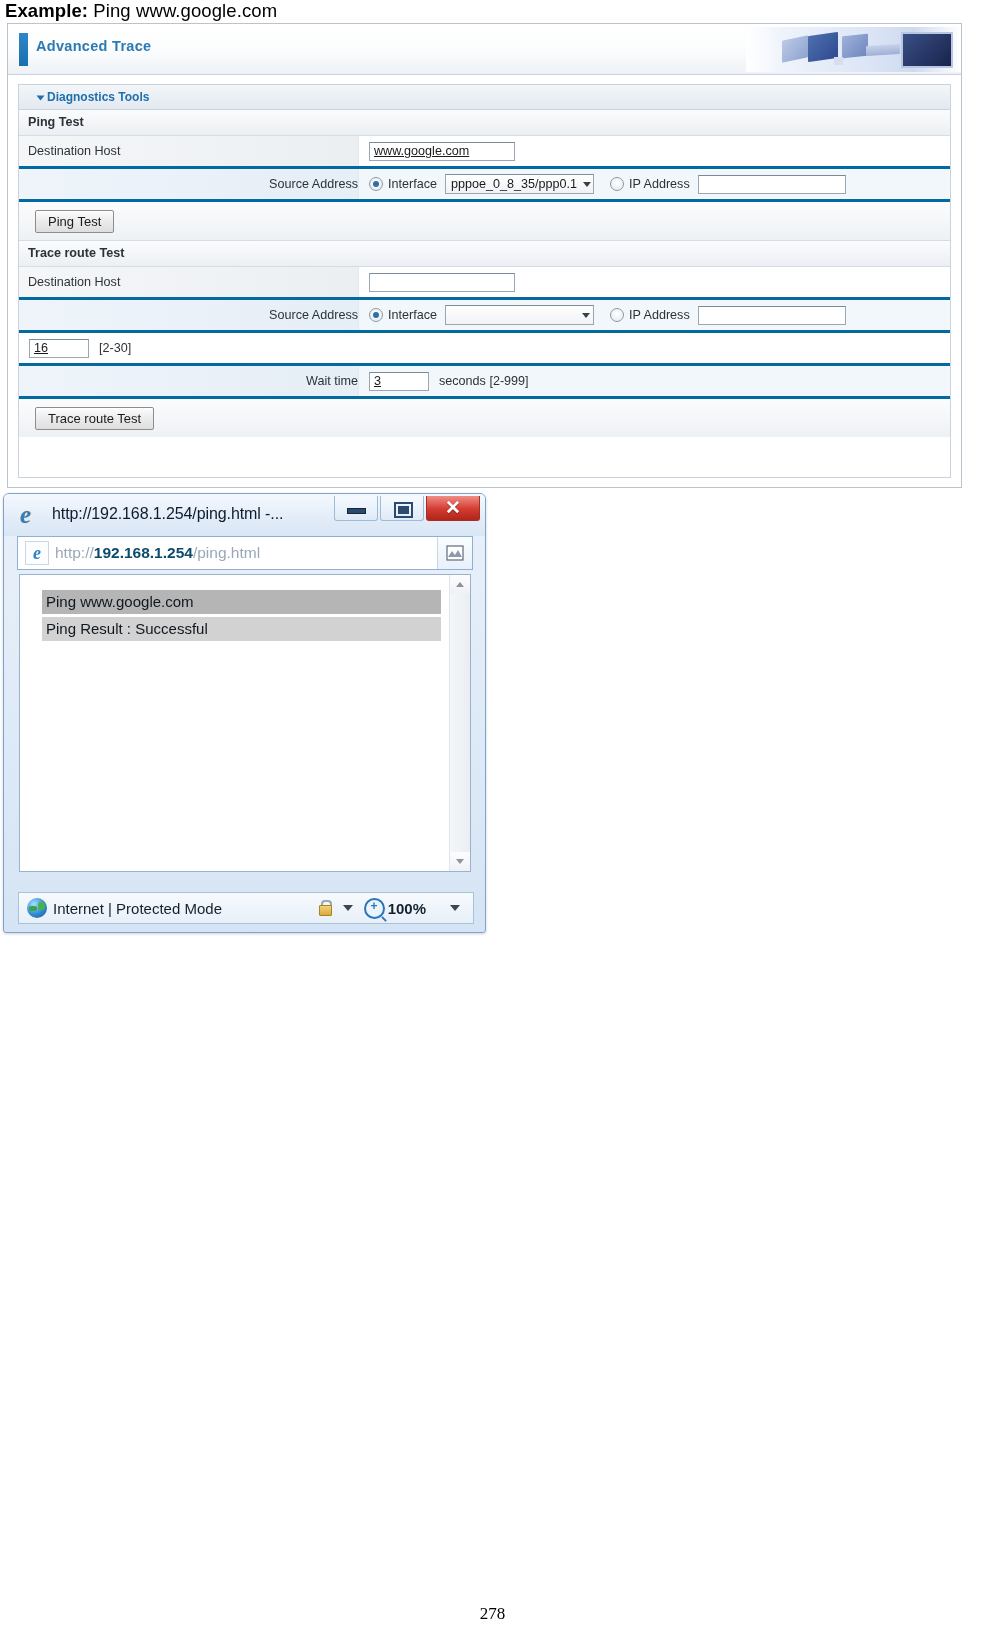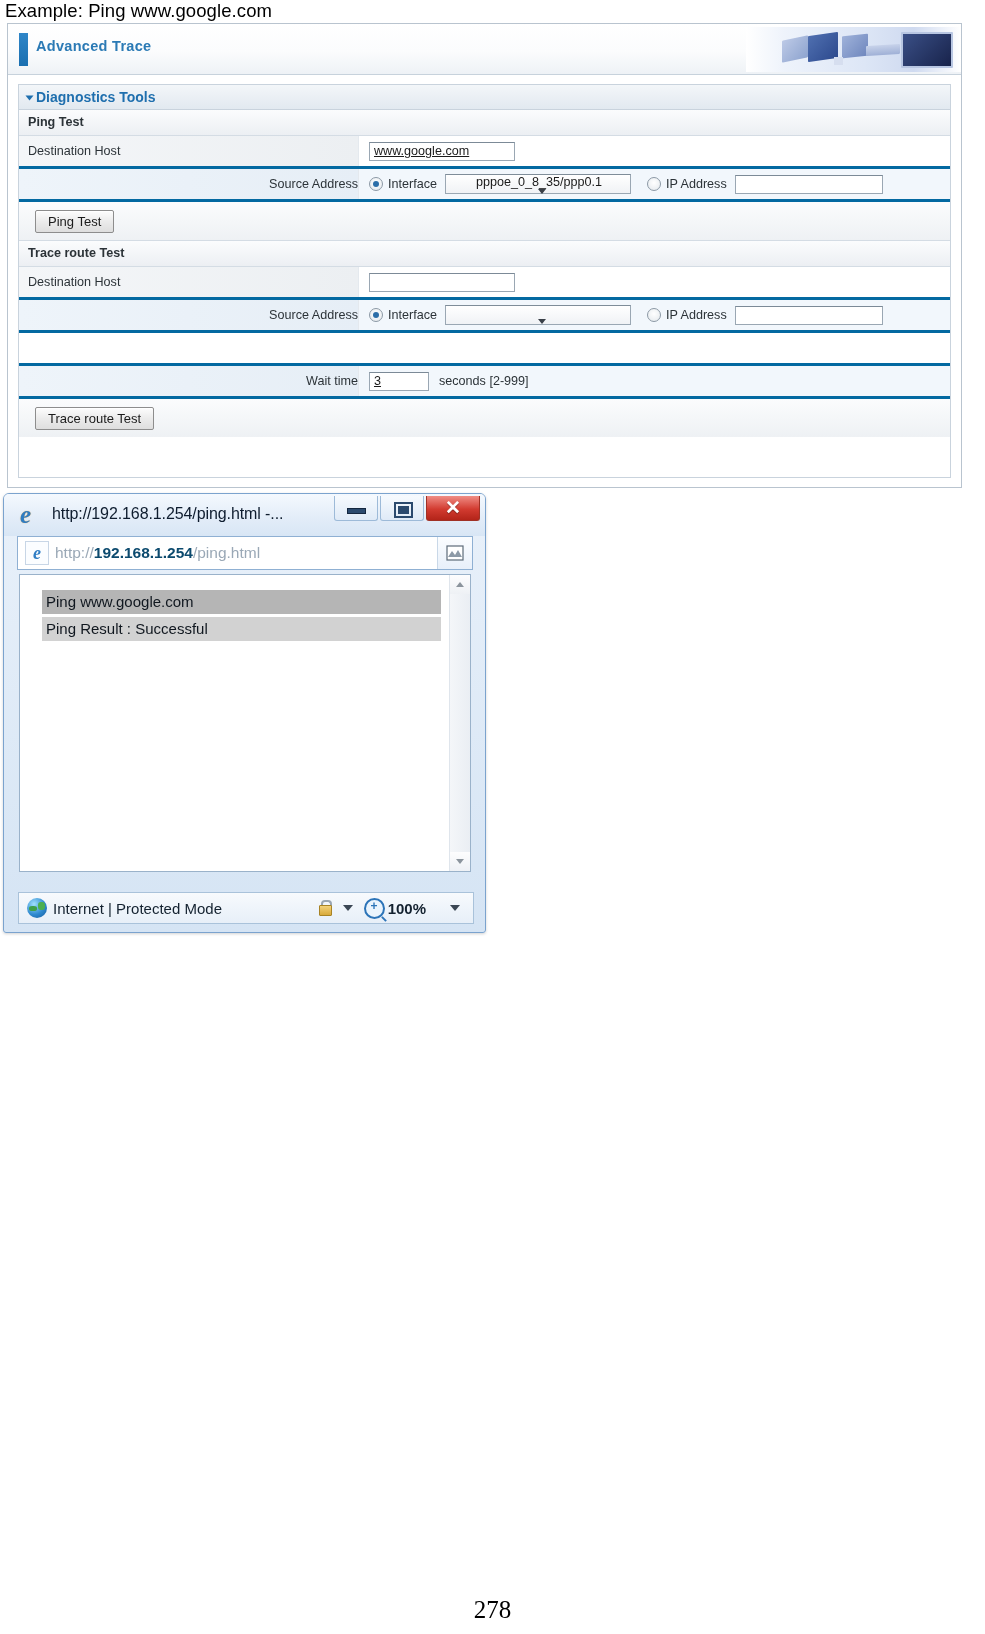--- a/index.html
+++ b/index.html
@@ -8,21 +8,21 @@
     font-family:"Liberation Sans",sans-serif;
     -webkit-font-smoothing:antialiased;
     position:relative;overflow:hidden;
   }
 
   
   .caption{
     position:absolute;left:5px;top:0px;font-size:18.5px;color:#000;
     white-space:nowrap;letter-spacing:.1px;
   }
-  .caption b{font-weight:normal;margin-top:33px;}
+  .caption b{font-weight:bold;margin-top:33px;}
 
   
   .router-panel{
     position:absolute;left:7px;top:23px;width:955px;height:465px;
     background:#ffffff;border:1px solid #b9c4cf;box-sizing:border-box;
   }
   .router-header{
     position:relative;height:50px;
     background:linear-gradient(to bottom,#ffffff 0%,#fbfcfd 55%,#eef2f6 100%);
     border-bottom:1px solid #c7d2dc;overflow:hidden;
@@ -47,24 +47,24 @@
   .s4{left:120px;top:18px;width:34px;height:10px;background:linear-gradient(to bottom,#c7d2ea,#9fb0d6);transform:skewY(-4deg);}
   .s5{left:155px;top:5px;width:48px;height:32px;background:linear-gradient(135deg,#3a4f86,#18234b);border:2px solid #b8c6e2;}
   .hb-stand{position:absolute;left:88px;top:30px;width:9px;height:8px;background:#d6deef;}
 
   
   .router-body{
     position:absolute;left:10px;top:60px;right:10px;bottom:9px;
     background:#ffffff;border:1px solid #c9d3dd;box-sizing:border-box;
   }
   .section-head{
-    height:24px;line-height:24px;padding-left:9px;
+    height:24px;line-height:24px;padding-left:20px;
     background:linear-gradient(to bottom,#f3f6f9,#e2e9f0);
     border-bottom:1px solid #c9d3dd;
-    font-size:14px;font-weight:bold;color:#1f6fae;
+    font-size:12px;font-weight:bold;color:#1f6fae;
   }
   .tri{
     display:inline-block;width:0;height:0;vertical-align:middle;
     border-left:5px solid #1f6fae;border-top:4px solid transparent;
     border-bottom:4px solid transparent;margin-right:3px;
     transform:rotate(90deg) translateY(1px);
   }
   .sub-head{
     height:25px;line-height:25px;padding-left:9px;
     background:linear-gradient(to bottom,#fbfcfd,#eceff3);
@@ -117,21 +117,21 @@
     border-radius:50%;background:#2c6ea8;
   }
   .radio-label{margin-right:8px;font-size:12.6px;color:#2c3338;}
 
   .sel{
     height:20px;display:inline-flex;align-items:center;justify-content:space-between;
     background:linear-gradient(to bottom,#ffffff,#f0f2f5);
     border:1px solid #9aa7b3;border-top-color:#7f8d99;
     font-size:12.6px;color:#1b1b1b;padding:0 3px 0 5px;box-sizing:border-box;
   }
-  .sel.wide{width:186px;flex-direction:column;}
+  .sel.wide{width:149px;}
   .sel .caret{
     width:0;height:0;border-left:4px solid transparent;border-right:4px solid transparent;
     border-top:5px solid #3a4048;margin-left:6px;
   }
   .gap{width:16px;}
 
   .btn{
     background:linear-gradient(to bottom,#fdfdfd,#ebebeb 50%,#dedede);
     border:1px solid #8d8d8d;border-radius:2px;
     font-size:13px;color:#1b1b1b;padding:3px 12px;
@@ -295,21 +295,21 @@
   }
   .zoom-ico .plus{
     position:absolute;left:0;right:0;top:-2px;text-align:center;
     font-size:12px;font-weight:bold;color:#2c74b8;line-height:17px;
   }
   .zoom-text{font-size:15px;font-weight:bold;color:#13212f;margin-right:18px;}
 
   
   .page-no{
     position:absolute;left:0;right:0;bottom:10px;text-align:center;
-    font-family:"Liberation Serif",serif;font-size:25px;color:#000;
+    font-family:"Liberation Serif",serif;font-size:17px;color:#000;
   }
 </style>
 </head>
 <body>
 
 <div class="caption">
   <b>Example:</b><span> Ping www.google.com</span>
 </div>
 
 <div class="router-panel">
@@ -381,20 +381,24 @@
           <span class="caret"></span>
         </span>
         <span class="gap"></span>
         <span class="radio"></span>
         <span class="radio-label">IP Address</span>
         <input class="tbox ipaddr" type="text" value="" style="">
       </div>
     </div>
 
     <div class="row plain">
+      <div class="cell-field">
+        <input class="tbox num" type="text" value="16" style="">
+        <span class="note">[2-30]</span>
+      </div>
     </div>
 
     <div class="row alt">
       <div class="cell-label">Wait time</div>
       <div class="cell-field">
         <input class="tbox num" type="text" value="3" style="">
         <span class="note">seconds [2-999]</span>
       </div>
     </div>
 

